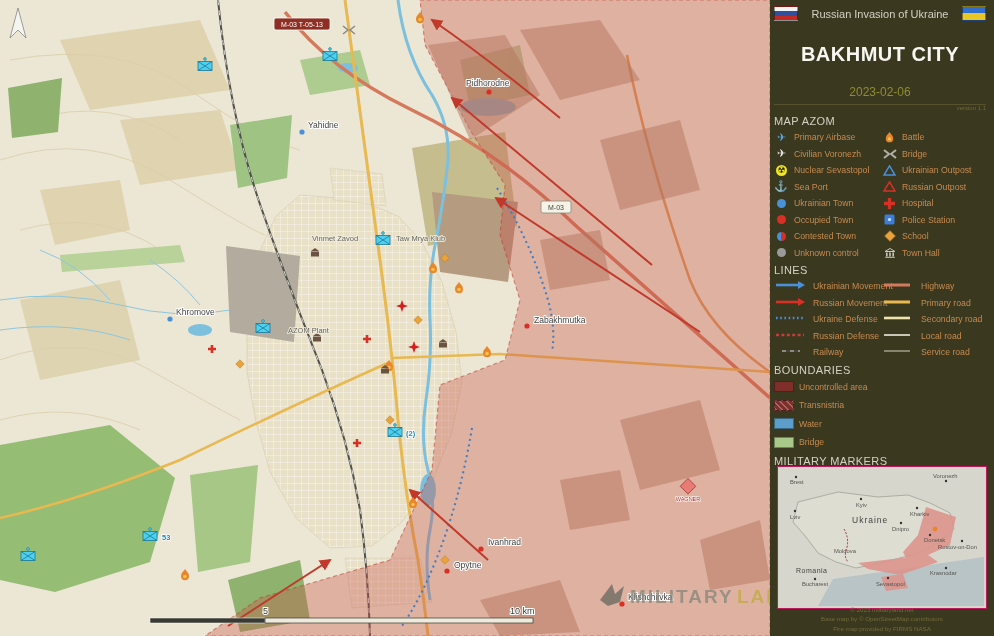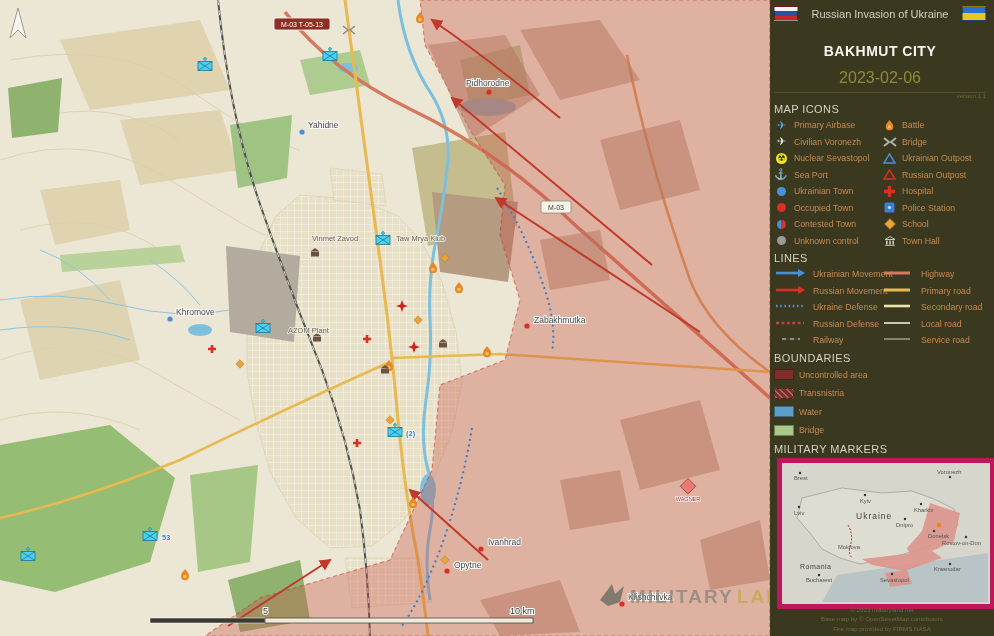--- a/index.html
+++ b/index.html
@@ -11,37 +11,37 @@
   .mlab2{font-size:7.5px;fill:#63635a;paint-order:stroke;stroke:#f3eee0;stroke-width:1.6px;}
   .unitnum{font-size:7.5px;font-weight:bold;fill:#1b87b5;paint-order:stroke;stroke:#fff;stroke-width:1.5px;}
   
   .sidebar{position:absolute;left:770px;top:0;width:224px;height:636px;background:#3b3820;
            color:#c68b50;box-sizing:border-box;padding:6px 8px 0 4px;}
   .sb-top{display:flex;align-items:center;justify-content:space-between;margin-bottom:2px;}
   .flag{width:22px;height:13px;border:1px solid rgba(0,0,0,.4);flex:0 0 22px;}
   .ru-flag{background:linear-gradient(#f4f4f4 0 33%, #30509e 33% 66%, #c22a23 66% 100%);}
   .ua-flag{background:linear-gradient(#2f6fd0 0 50%, #e8c625 50% 100%);}
   .sb-sub{font-size:11px;color:#d4d1c4;text-align:center;flex:1;}
-  .sb-title{font-size:14px;font-weight:bold;color:#f7f6f0;text-align:center;letter-spacing:.5px;margin-top:22px;}
-  .sb-date{font-size:16px;color:#8f8c33;text-align:center;margin-top:10px;}
+  .sb-title{font-size:20px;font-weight:bold;color:#f7f6f0;text-align:center;letter-spacing:.5px;margin-top:22px;}
+  .sb-date{font-size:12px;color:#8f8c33;text-align:center;margin-top:19px;}
   .divider{border-top:1px solid #56522e;margin:5px 0 0 0;}
   .ver{font-size:6px;color:#6f6a35;text-align:right;height:7px;}
   .sec-h{font-size:11px;color:#d6d2c4;letter-spacing:.4px;margin:3px 0 2px 0;font-weight:bold;font-weight:normal;}
   .lg{display:grid;grid-template-columns:104px 1fr;column-gap:4px;}
   .lrow{display:flex;align-items:center;gap:5px;height:16.5px;font-size:8.7px;color:#c68b50;white-space:nowrap;}
   .ic{width:15px;height:14px;flex:0 0 15px;display:flex;align-items:center;justify-content:center;font-size:11px;line-height:1;}
   .dot{width:9px;height:9px;border-radius:50%;}
   .dot.ua{background:#4a90d9;} .dot.ru{background:#d93025;}
   .dot.contested{background:linear-gradient(90deg,#4a90d9 0 50%,#d93025 50% 100%);}
   .dot.unknown{background:#9a9a9a;}
   .sw{width:20px;height:11px;flex:0 0 20px;border:0.5px solid rgba(0,0,0,.35);box-sizing:border-box;}
   .sw.hatch{background-image:repeating-linear-gradient(45deg,rgba(255,255,255,.28) 0 1.5px,transparent 1.5px 4.5px);}
   .sw.rb{background:transparent;border:1.6px dashed #a855a8;}
   .ls{flex:0 0 34px;}
-  .inset{position:absolute;left:7px;bottom:27px;width:208px;height:141px;border:5px solid #be185d;background:#d6d6cd;}
+  .inset{position:absolute;left:7px;bottom:27px;width:208px;height:141px;border:1px solid #be185d;background:#d6d6cd;}
   .foot{position:absolute;left:0;bottom:3px;width:100%;text-align:center;
         font-size:6.2px;color:#716c38;line-height:1.5;}
   .ins-lab{font-size:5.8px;fill:#555550;}
   .ins-lab-big{font-size:8.5px;fill:#44443e;letter-spacing:1px;}
   .ins-lab-md{font-size:7px;fill:#44443e;letter-spacing:.5px;}
 </style>
 </head>
 <body>
 
 <div class="stage">
@@ -322,21 +322,21 @@
     <div class="sb-top">
       <div class="flag ru-flag"></div>
       <div class="sb-sub">Russian Invasion of Ukraine</div>
       <div class="flag ua-flag"></div>
     </div>
     <div class="sb-title">BAKHMUT CITY</div>
     <div class="sb-date">2023-02-06</div>
     <div class="divider"></div>
     <div class="ver">version 1.1</div>
 
-    <div class="sec-h">MAP ICONS</div>
+    <div class="sec-h">MAP AZOM</div>
     <div class="lg">
       <div>
         <div class="lrow">
             <span class="ic" style="color:#5aa7e8">✈</span>
             <span>Primary Airbase</span>
           </div>
         <div class="lrow">
             <span class="ic" style="color:#e8e8e8">✈</span>
             <span>Civilian Voronezh</span>
           </div>

